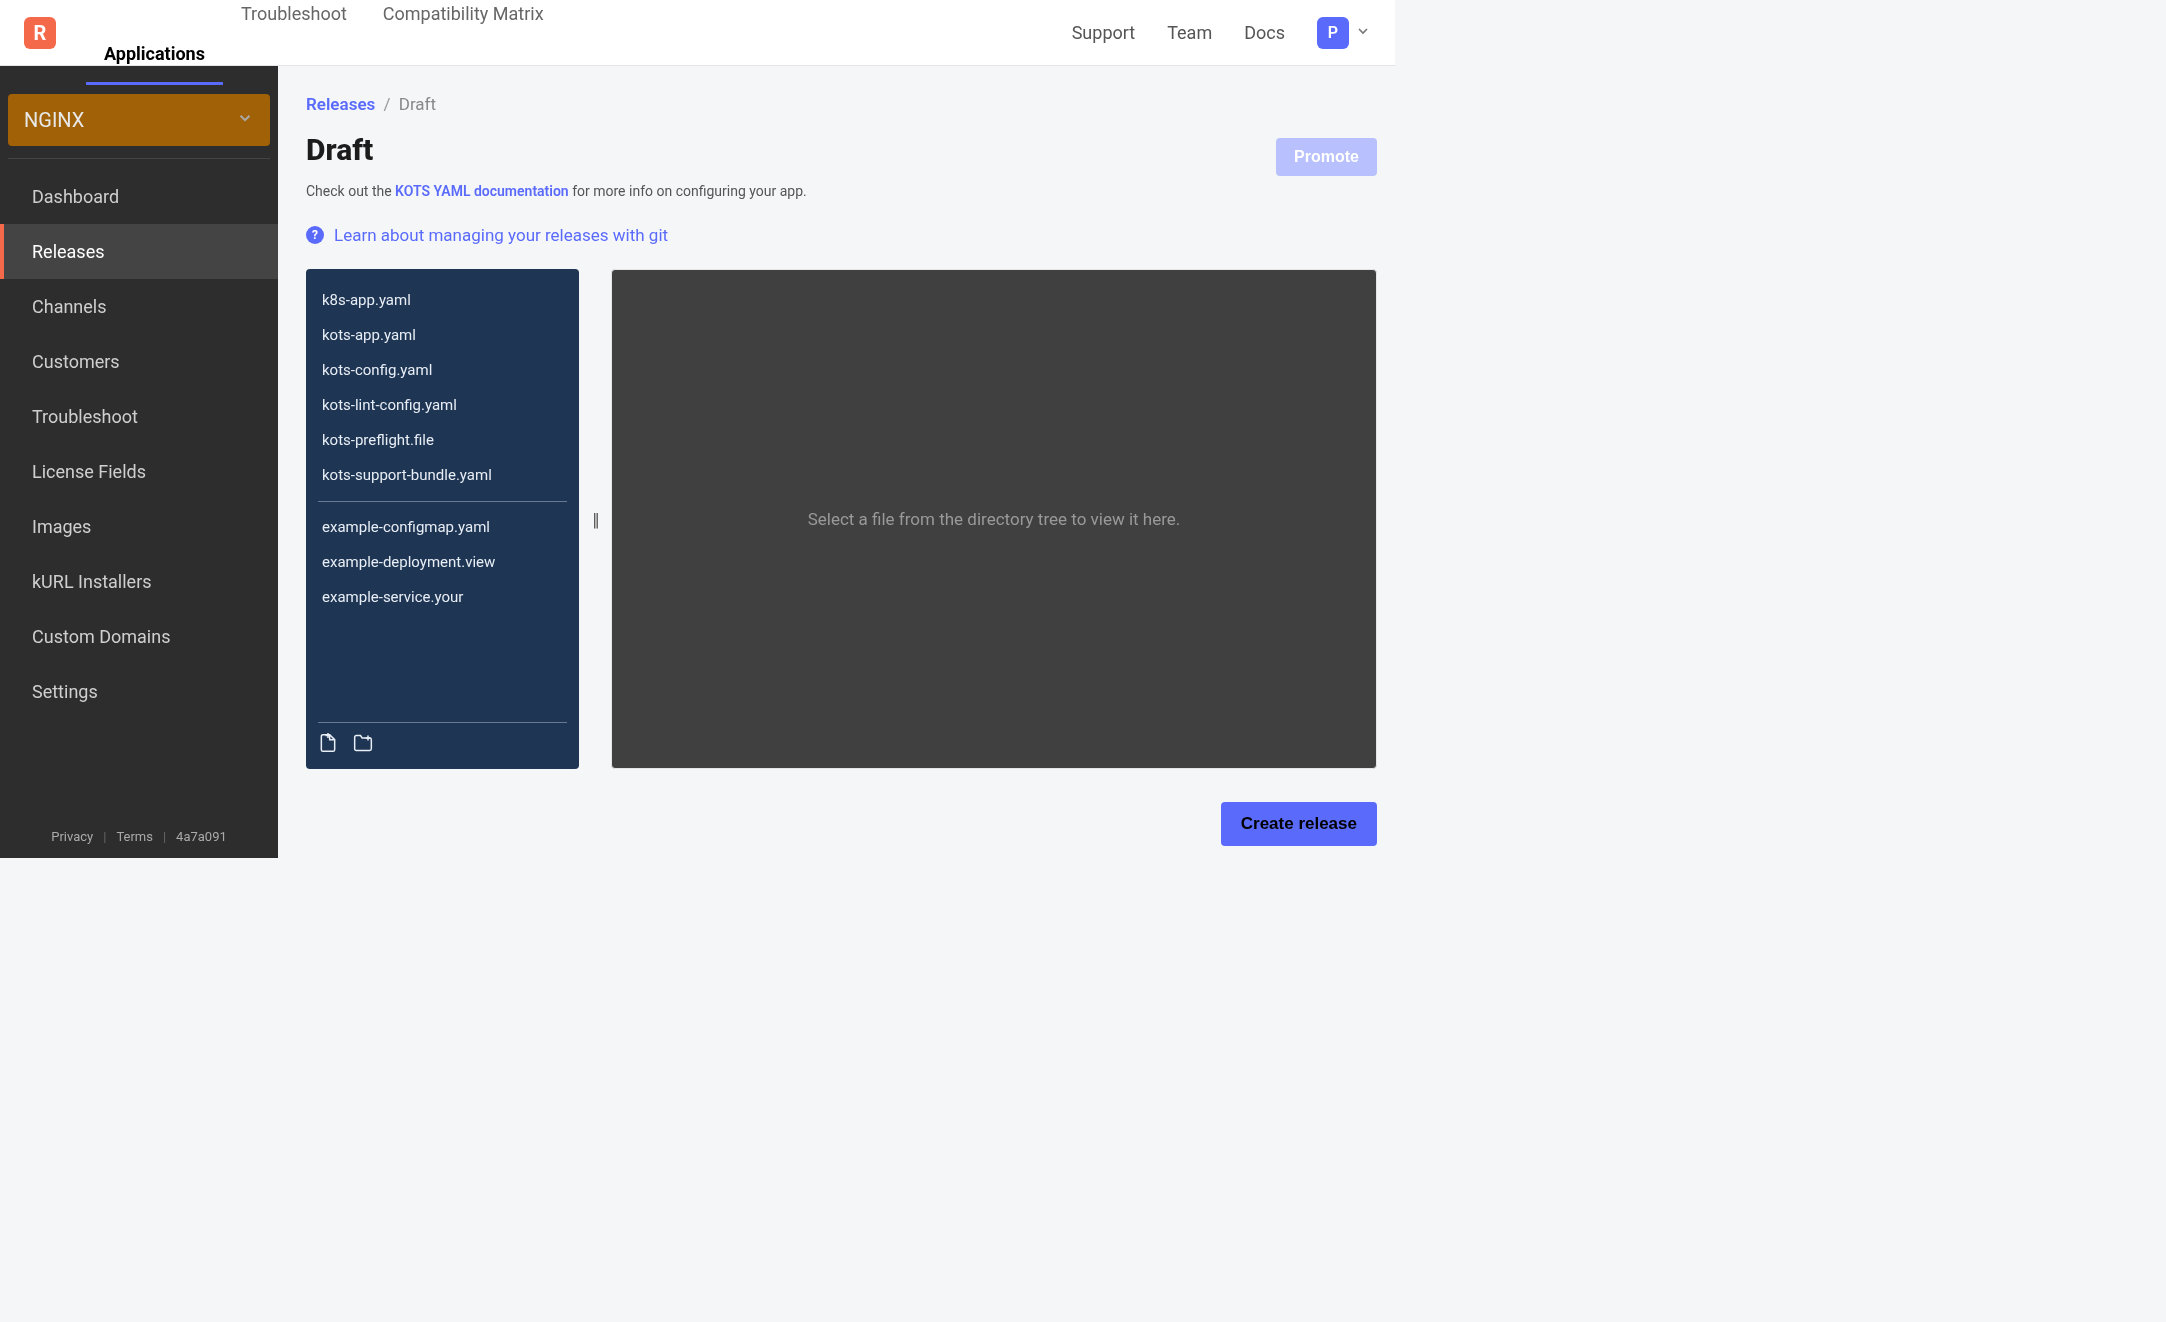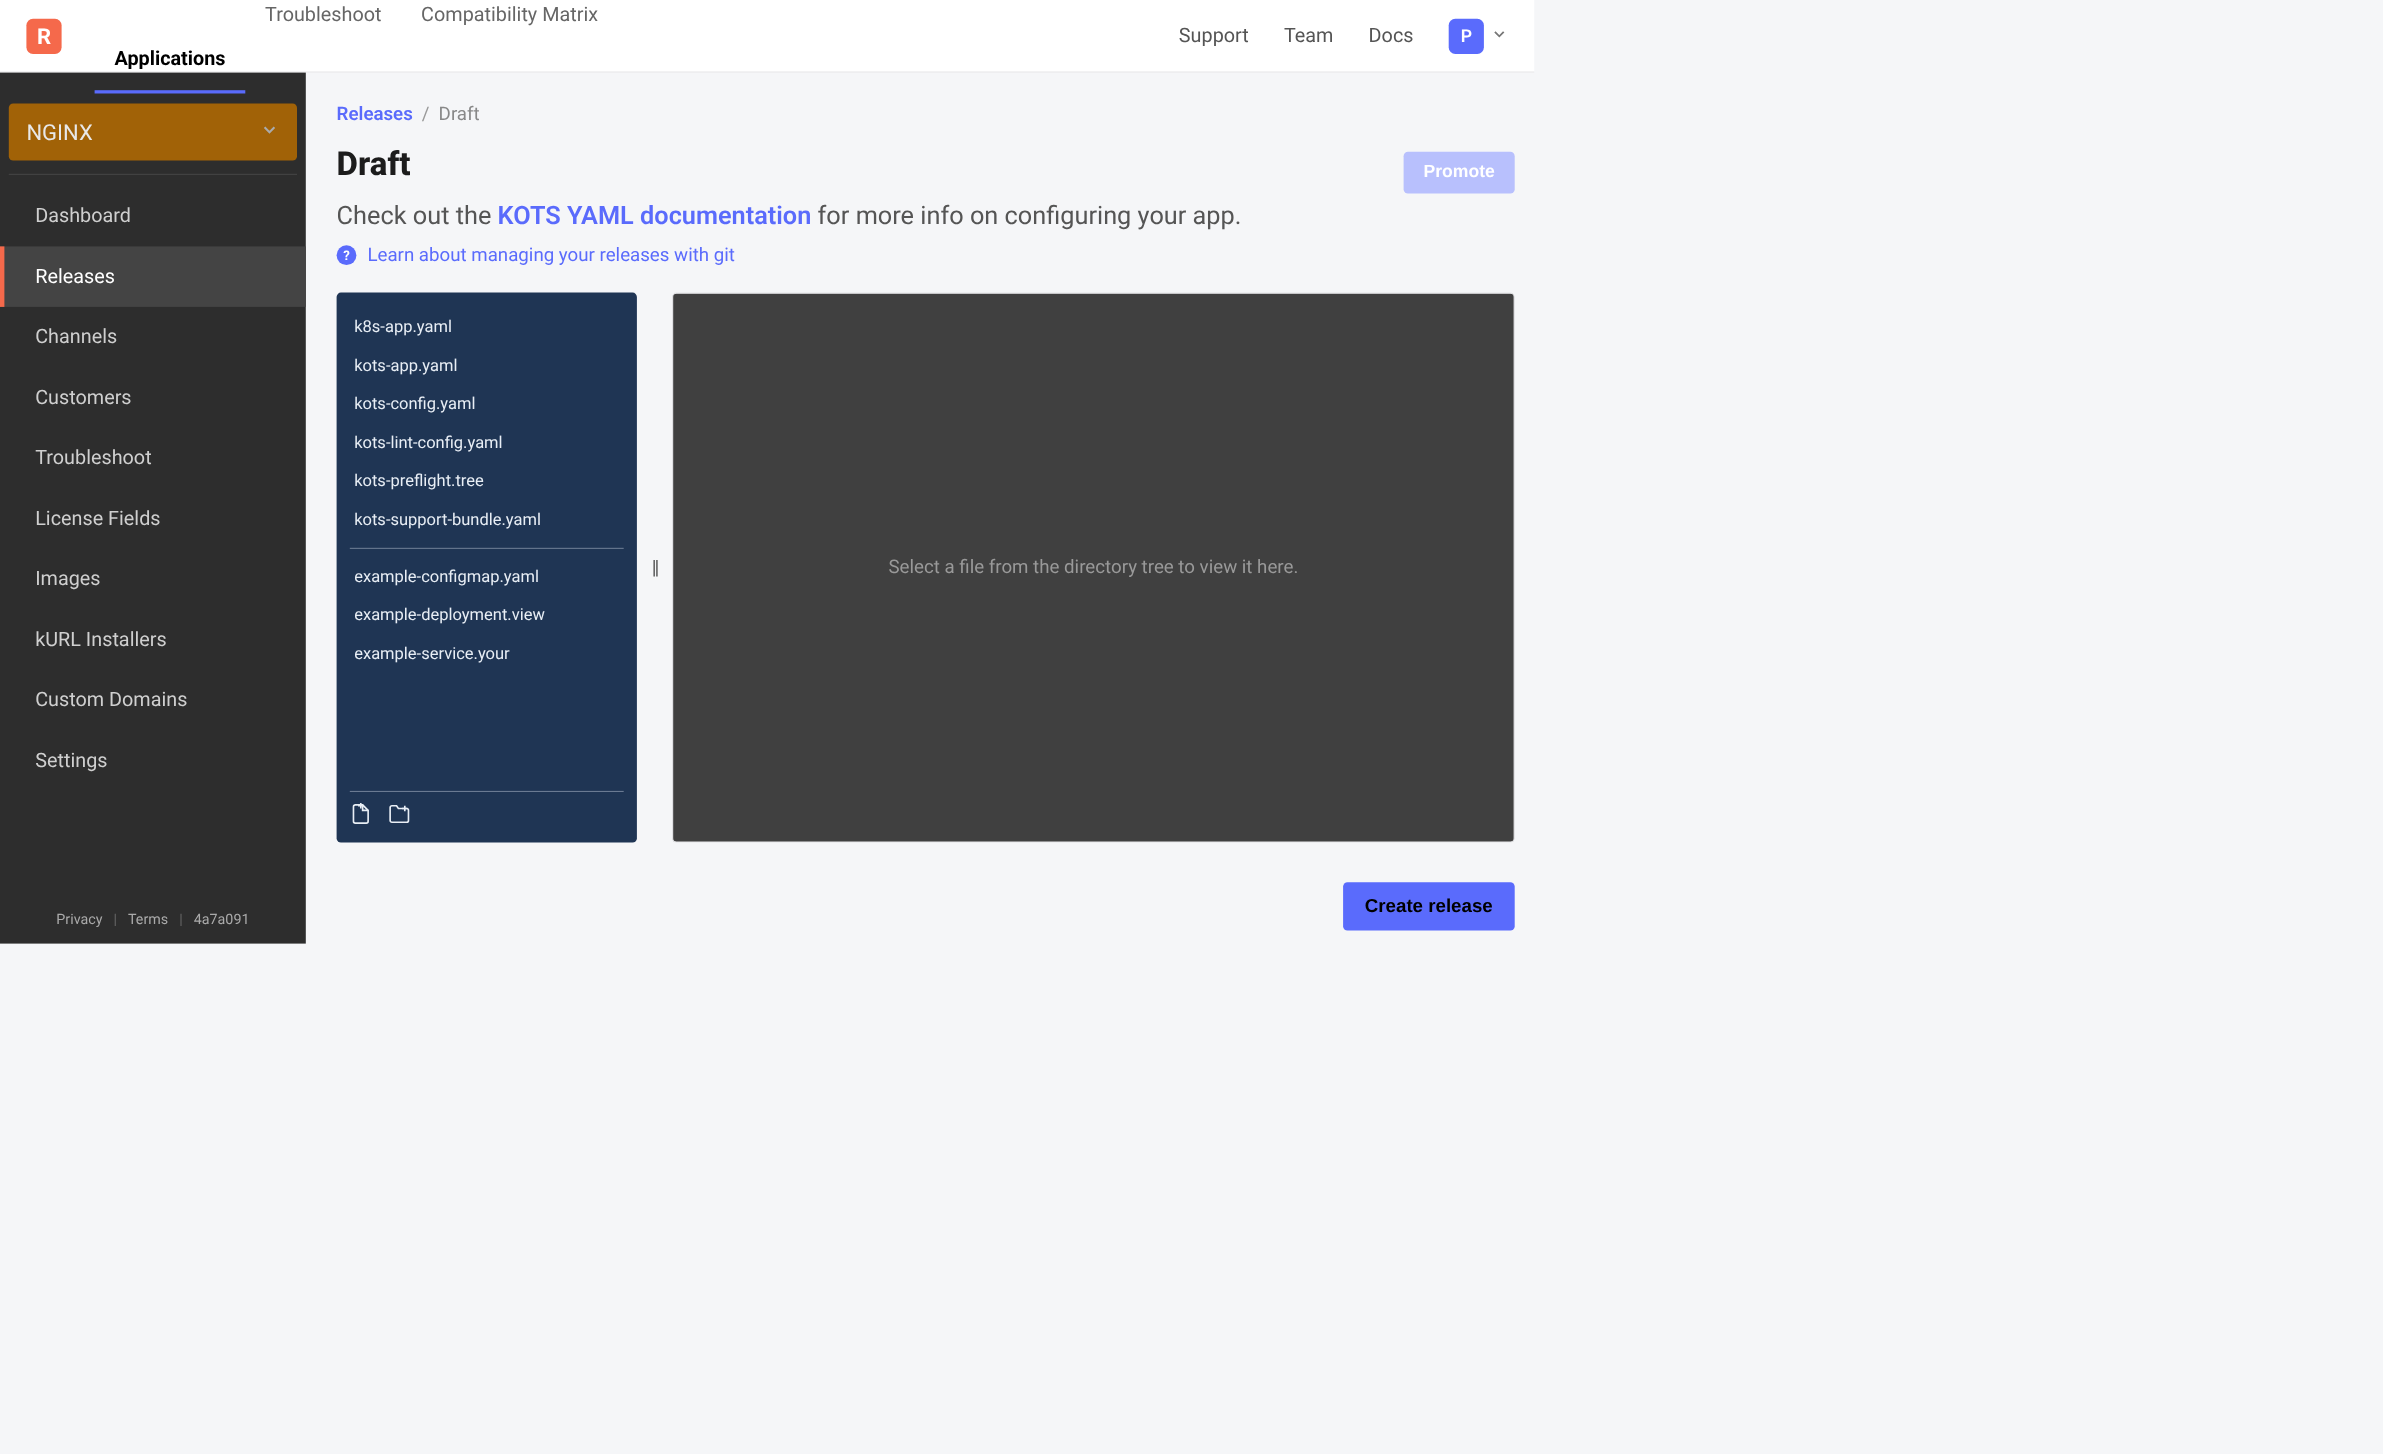--- a/index.html
+++ b/index.html
@@ -190,23 +190,23 @@
       font-weight: 800;
       color: #1c1c1c;
       margin-bottom: 16px;
     }
     .header-row {
       display: flex;
       justify-content: space-between;
       align-items: flex-start;
     }
     .subtitle {
-      font-size: 23px;
+      font-size: 14px;
       color: #555;
-      margin-bottom: 12px;
+      margin-bottom: 26px;
     }
     .subtitle a {
       color: #5a6bfc;
       font-weight: 600;
       text-decoration: none;
     }
     .promote-btn {
       background: #b8c0fd;
       color: #fff;
       border: none;
@@ -416,21 +416,21 @@
       <span class="info-link">Learn about managing your releases with git</span>
     </div>
 
     <div class="editor-area">
       <div class="file-tree">
         <ul class="file-tree-list">
           <li class="file-tree-item">k8s-app.yaml</li>
           <li class="file-tree-item">kots-app.yaml</li>
           <li class="file-tree-item">kots-config.yaml</li>
           <li class="file-tree-item">kots-lint-config.yaml</li>
-          <li class="file-tree-item">kots-preflight.tree</li>
+          <li class="file-tree-item">kots-preflight.file</li>
           <li class="file-tree-item">kots-support-bundle.yaml</li>
         </ul>
         <div class="file-tree-divider"></div>
         <ul class="file-tree-list">
           <li class="file-tree-item">example-configmap.yaml</li>
           <li class="file-tree-item">example-deployment.view</li>
           <li class="file-tree-item">example-service.your</li>
         </ul>
         <div class="file-tree-toolbar">
           <span>

